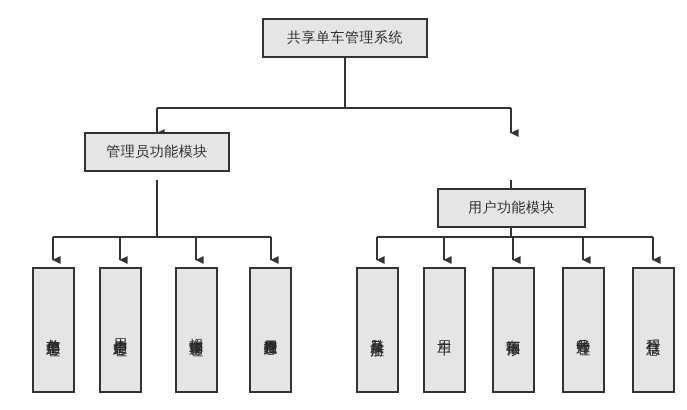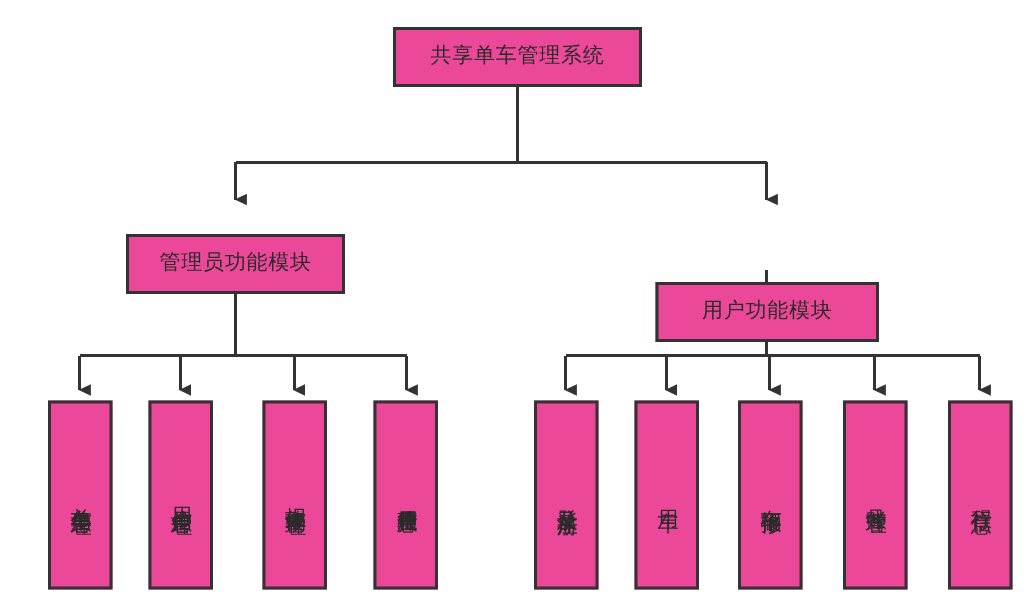--- a/index.html
+++ b/index.html
@@ -22,21 +22,21 @@
     left: 0;
     top: 0;
     width: 687px;
     height: 410px;
     pointer-events: none;
   }
   .node {
     position: absolute;
     box-sizing: border-box;
     border: 2px solid #333333;
-    background: #ec4899;
+    background: #e5e5e5;
     display: flex;
     align-items: center;
     justify-content: center;
     color: #2b2b2b;
   }
   .node-h {
     font-size: 14px;
     letter-spacing: 0.5px;
     line-height: 1.1;
     white-space: nowrap;
@@ -95,21 +95,21 @@
       <path d="M 513 237 L 513 260" marker-end="url(#arrowhead)"></path>
       <path d="M 583 237 L 583 260" marker-end="url(#arrowhead)"></path>
       <path d="M 653 237 L 653 260" marker-end="url(#arrowhead)"></path>
     </g>
   </svg>
 
   <div class="node node-h" style="left:262px; top:18px; width:166px; height:40px;">
     <span>共享单车管理系统</span>
   </div>
 
-  <div class="node node-h" style="left:84px; top:156px; width:146px; height:40px;">
+  <div class="node node-h" style="left:84px; top:132px; width:146px; height:40px;">
     <span>管理员功能模块</span>
   </div>
 
   <div class="node node-h" style="left:437px; top:140px; width:149px; height:40px;margin-top:48px;">
     <span>用户功能模块</span>
   </div>
 
   <div class="node" style="left:32px; top:267px; width:43px; height:126px;">
     <span class="node-v">单车信息管理</span>
   </div>

